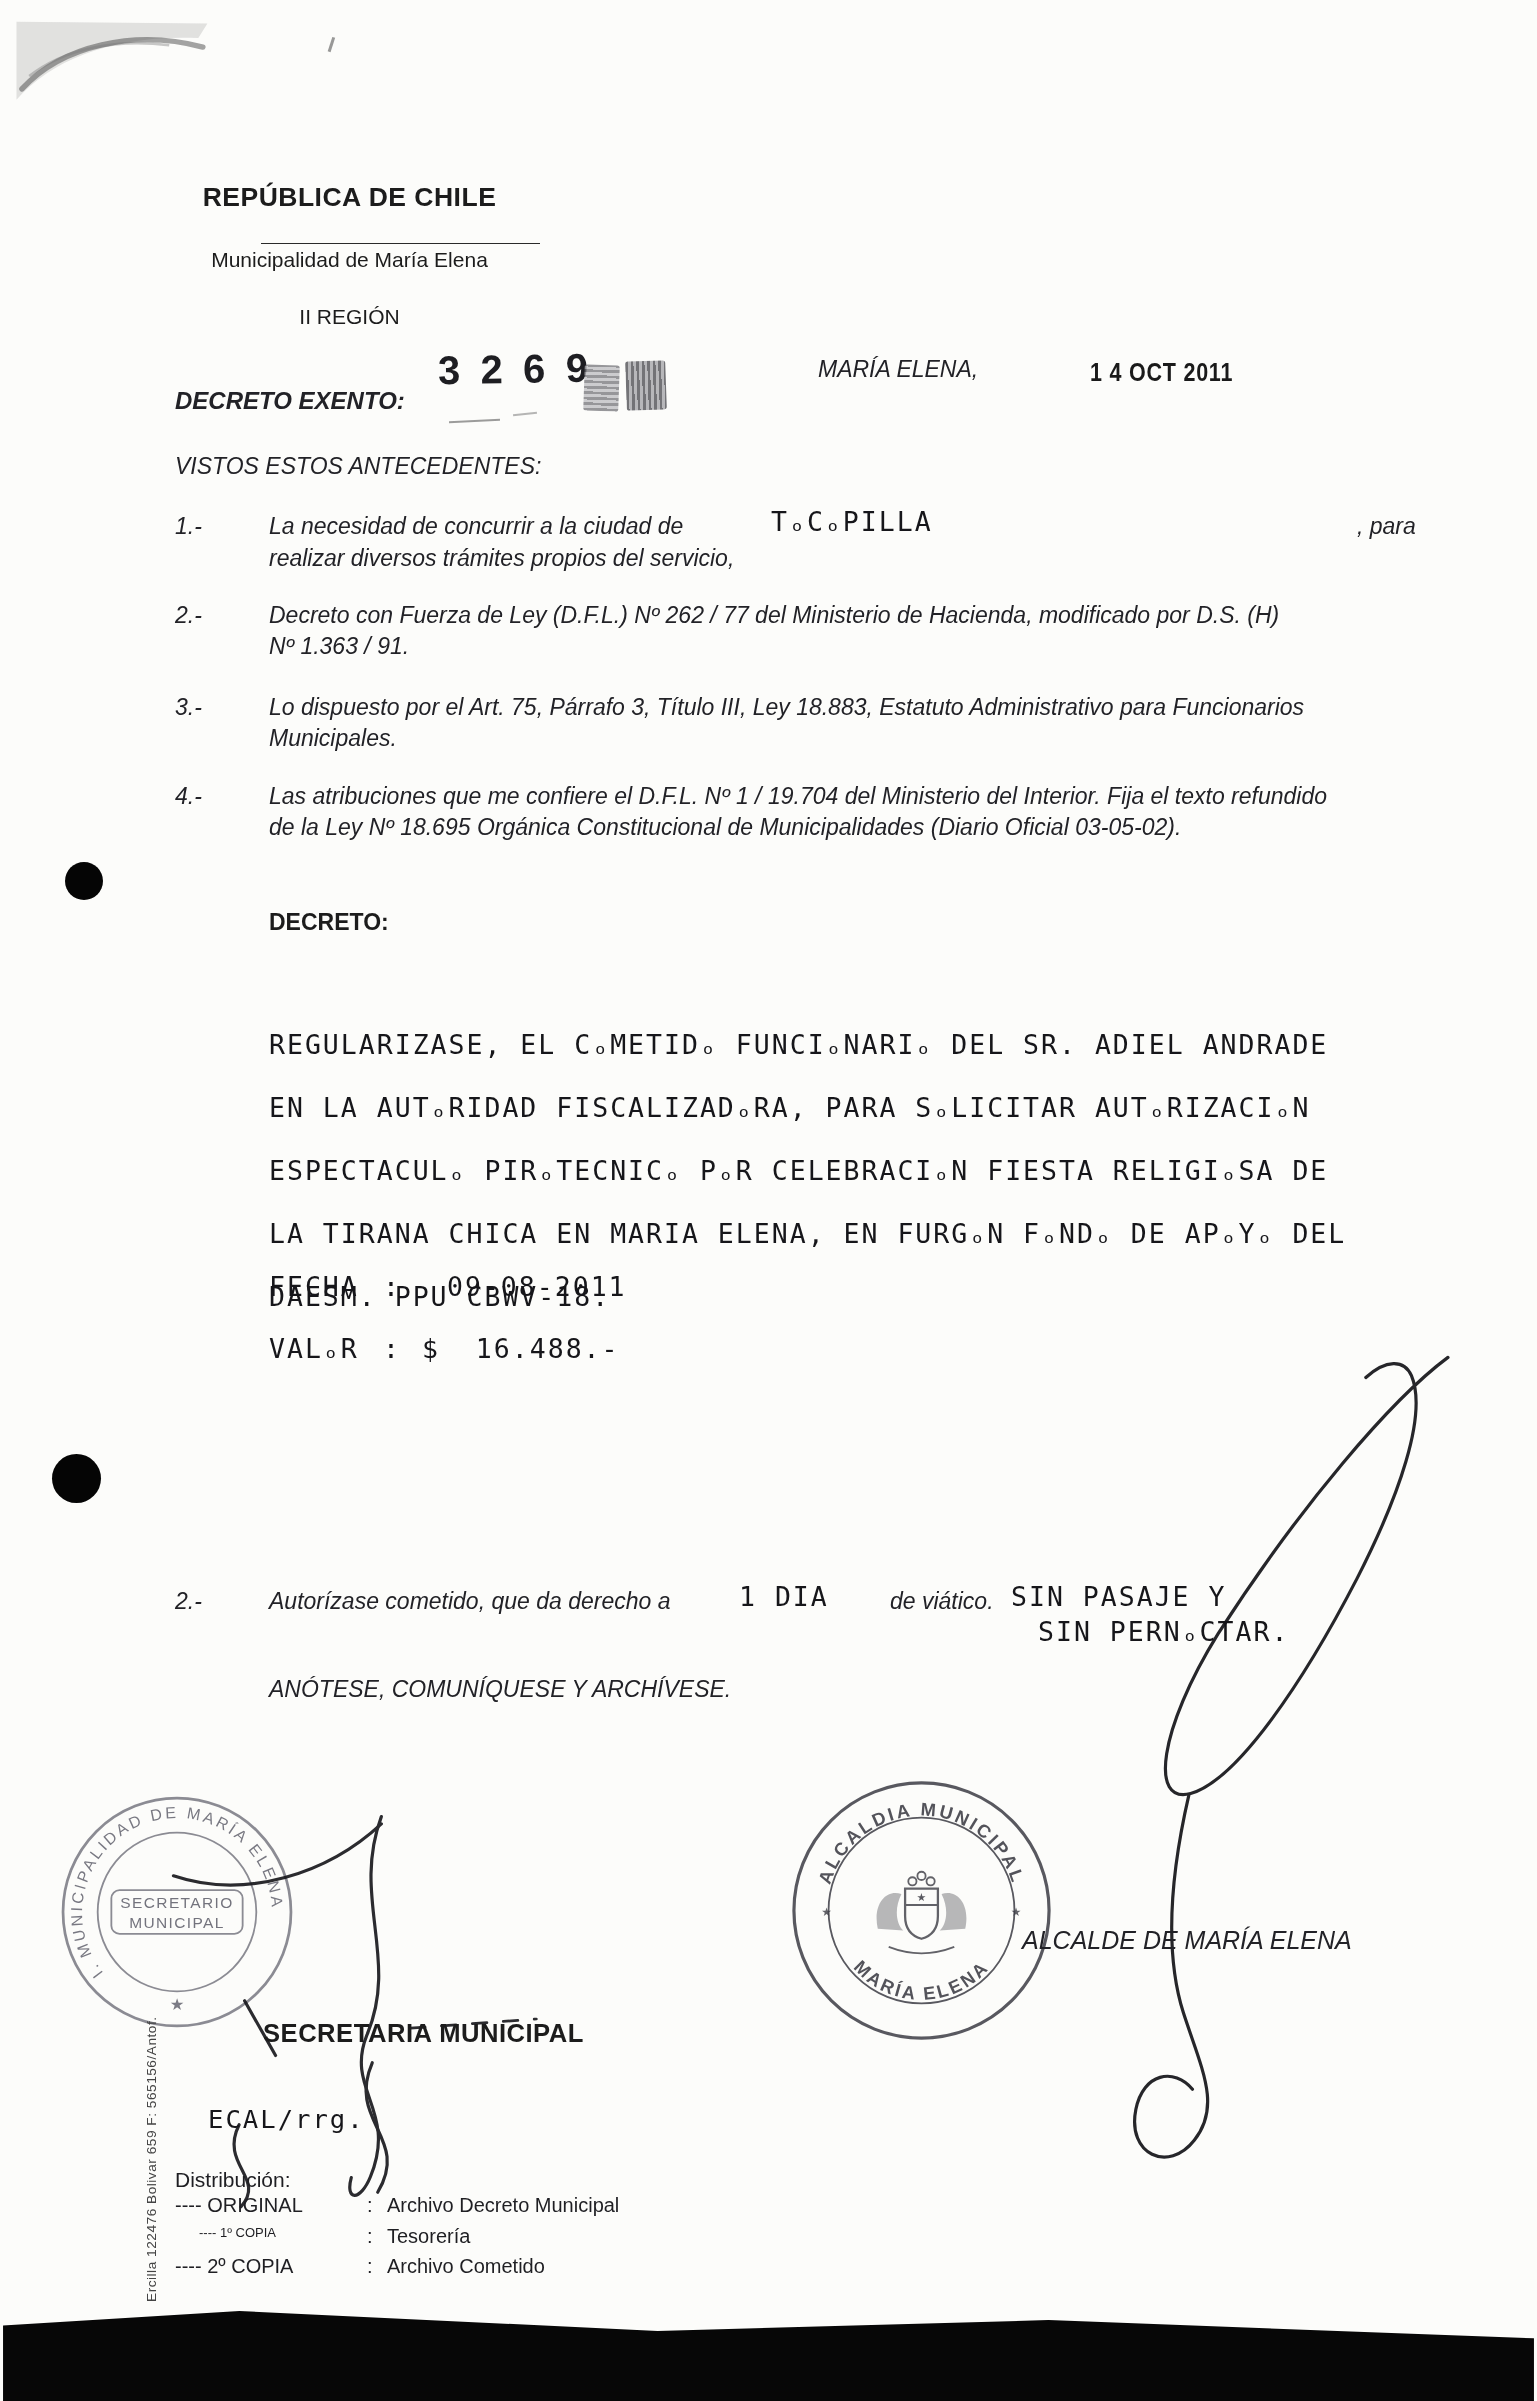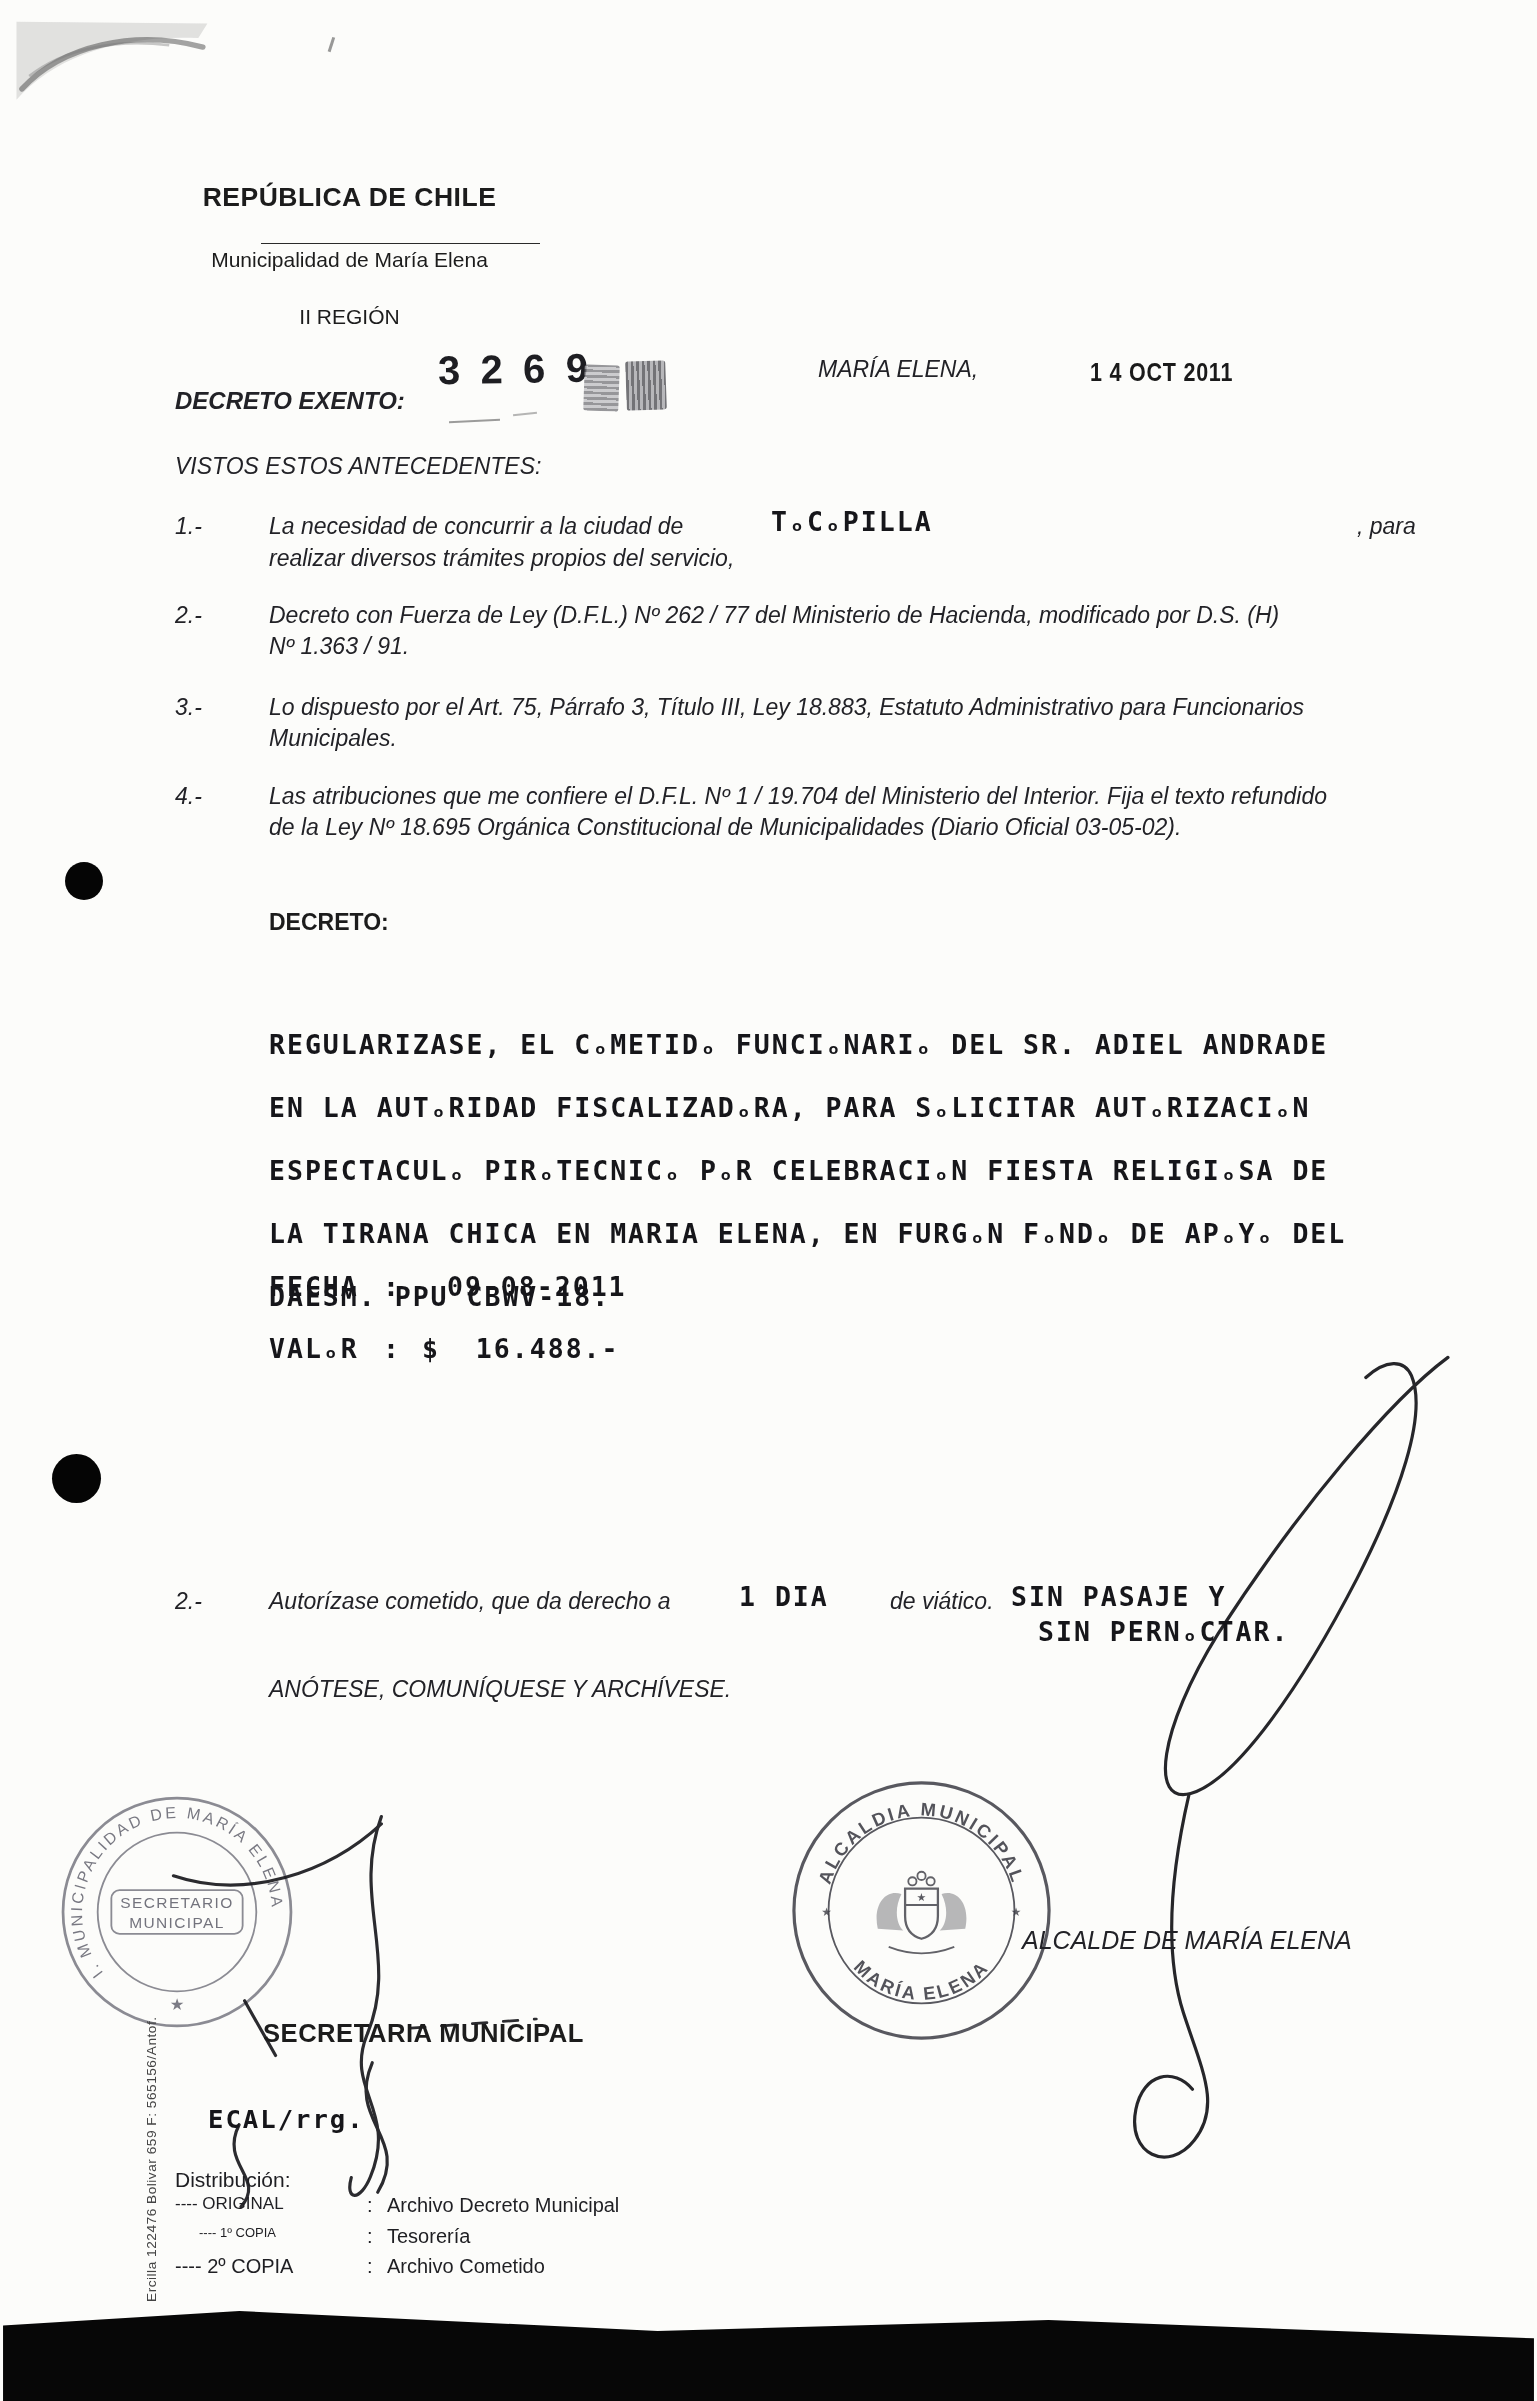--- a/index.html
+++ b/index.html
@@ -1,20 +1,20 @@
 <!DOCTYPE html>
 <html style="font-size:14.6px"><head>
 <meta charset="utf-8">
 <style>
   html,body{margin:0;padding:0;background:#e8e8e8;}
   .page{position:relative;width:1537px;height:2401px;background:#fcfcfa;overflow:hidden;
         font-family:"Liberation Sans",sans-serif;color:#1c1c1c;}
   .abs{position:absolute;white-space:pre;}
   .it{font-style:italic;font-size:23px;color:#222227;}
-  .tw{font-family:"DejaVu Sans Mono","DejaVu Sans",monospace;font-size:26.5px;letter-spacing:2px;color:#16161a;font-weight:bold;}
+  .tw{font-family:"DejaVu Sans Mono","DejaVu Sans",monospace;font-size:26.5px;letter-spacing:2px;color:#16161a;}
   .plain{font-size:21px;color:#1f1f23;}
   .hole{position:absolute;background:#050505;border-radius:50%;}
   .smudge{position:absolute;opacity:.72;border-radius:2.7px;}
   svg text{font-family:"Liberation Sans",sans-serif;}
 </style>
 </head>
 <body>
 
 <div class="page">
 
@@ -155,21 +155,21 @@
   </svg>
 
   <div class="abs" style="left:263px;top:2019px;font-weight:bold;font-size:25.6px;letter-spacing:0.5px;">SECRETARIA MUNICIPAL</div>
 
   <div class="abs it" style="left:1022px;top:1926px;font-size:25px;">ALCALDE DE MARÍA ELENA</div>
 
   <div class="abs tw" style="left:208px;top:2104px;font-size:25.6px;">ECAL/rrg.</div>
 
   <div class="abs plain" style="left:175px;top:2160px;margin-top:8px;">Distribución:</div>
 
-  <div class="abs plain" style="left:175px;top:2194px;font-size:17px;">---- ORIGINAL</div>
+  <div class="abs plain" style="left:175px;top:2194px;font-size:20px;">---- ORIGINAL</div>
   <div class="abs plain" style="left:367px;top:2194px;font-size:20px;">:</div>
   <div class="abs plain" style="left:387px;top:2194px;font-size:20px;">Archivo Decreto Municipal</div>
 
   <div class="abs plain" style="left:175px;top:2225px;font-size:13px;margin-left:24px;">---- 1º COPIA</div>
   <div class="abs plain" style="left:367px;top:2225px;font-size:20px;">:</div>
   <div class="abs plain" style="left:387px;top:2225px;font-size:20px;">Tesorería</div>
 
   <div class="abs plain" style="left:175px;top:2255px;font-size:20px;">---- 2º COPIA</div>
   <div class="abs plain" style="left:367px;top:2255px;font-size:20px;">:</div>
   <div class="abs plain" style="left:387px;top:2255px;font-size:20px;">Archivo Cometido</div>

